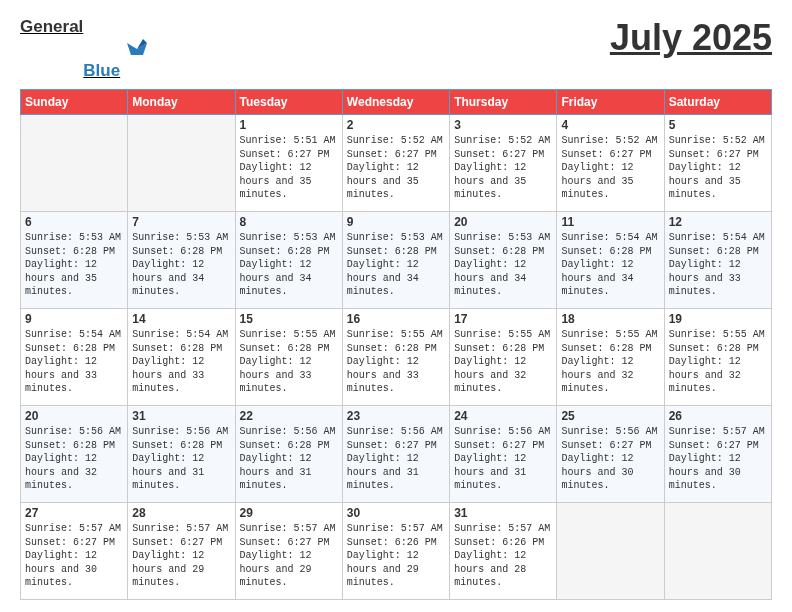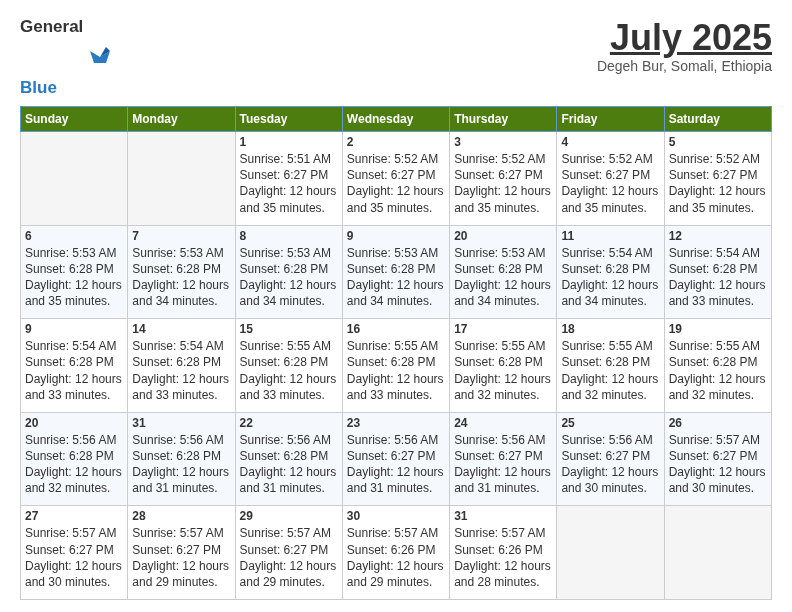--- a/index.html
+++ b/index.html
@@ -22,22 +22,23 @@
       justify-content: space-between;
       align-items: flex-start;
       margin-bottom: 10px;
     }
     .logo {
       display: flex;
       align-items: center;
     }
     .logo-text {
       display: flex;
-      flex-direction: column;
+      flex-direction: row;
       line-height: 1;
+      text-decoration: underline;
     }
     .title-area {
       text-align: right;
     }
     .month-title {
       font-size: 36px;
       font-weight: bold;
       color: #333;
       line-height: 1.1;
       text-decoration: underline;
@@ -47,21 +48,21 @@
       color: #555;
     }
     .calendar {
       flex: 1;
       border: 1px solid #ccc;
       border-collapse: collapse;
       width: 100%;
       table-layout: fixed;
     }
     .calendar th {
-      background: #4d7c0f;
+      background: #ef4444;
       color: #fff;
       font-size: 12px;
       font-weight: bold;
       padding: 5px 4px;
       text-align: left;
       border: 1px solid #5a9ad5;
     }
     .calendar td {
       border: 1px solid #ccc;
       vertical-align: top;
@@ -74,23 +75,24 @@
     .calendar td.empty {
       background: #f9f9f9;
     }
     .day-num {
       font-size: 12px;
       font-weight: bold;
       color: #333;
       margin-bottom: 2px;
     }
     .cell-text {
-      font-size: 12px;
+      font-size: 10px;
       line-height: 1.35;
       color: #333;
+      font-family: Liberation Mono, monospace;
     }
     tr:nth-child(even) td:not(.empty) {
       background: #f5f8fc;
     }
     
     .row-odd td { background: #fff; }
     .row-even td { background: #eef3fa; }
     .row-odd td.empty { background: #f5f5f5; }
   </style>
 </head>
@@ -103,21 +105,20 @@
         <span style="font-size:17px;font-weight:bold;color:#333;">General</span>
         <span style="font-size:17px;font-weight:bold;color:#2a7abf;margin-top:44px;">Blue</span>
       </div>
       <svg width="28" height="28" viewBox="0 0 28 28" style="margin-left:3px;margin-top:-4px;">
         <polygon points="8,22 20,22 24,10 14,16 4,10" fill="#2a7abf"></polygon>
         <polygon points="14,16 24,10 20,6" fill="#1a5a9f"></polygon>
       </svg>
     </div>
     <div class="title-area">
       <div class="month-title">July 2025</div>
-      <div class="location">Degeh Bur, Somali, Ethiopia</div>
     </div>
   </div>
 
   <table class="calendar">
     <thead>
       <tr>
         <th>Sunday</th>
         <th>Monday</th>
         <th>Tuesday</th>
         <th>Wednesday</th>

